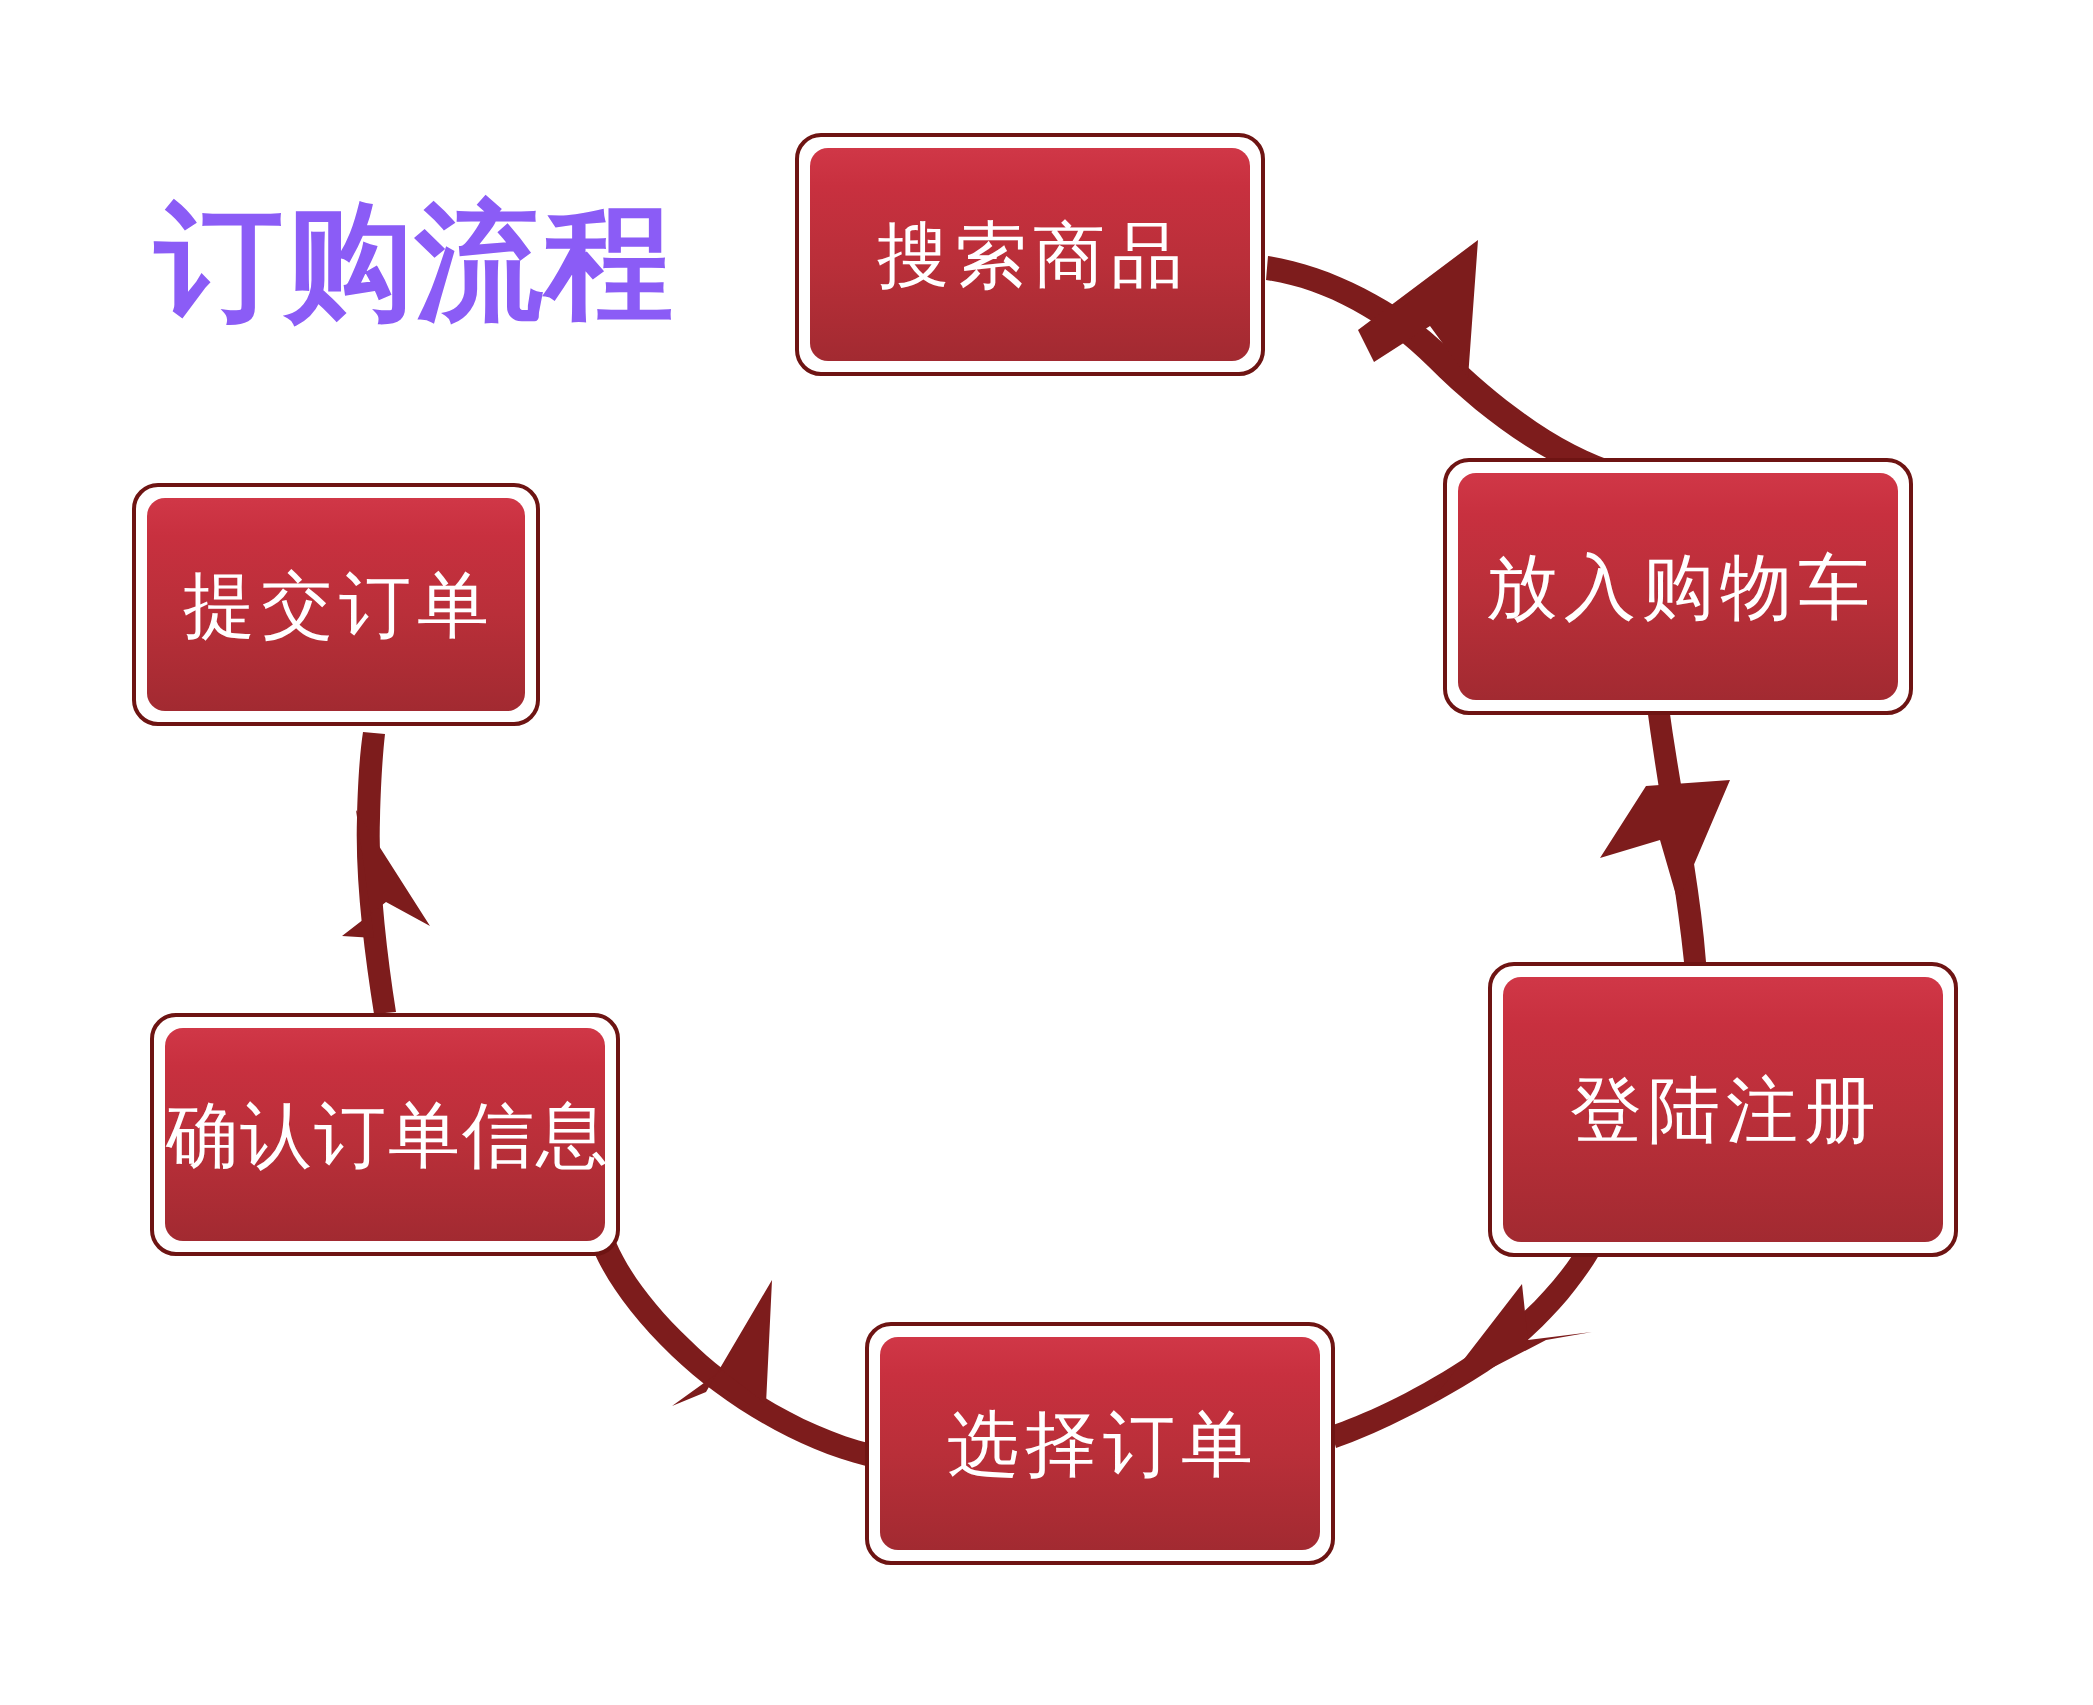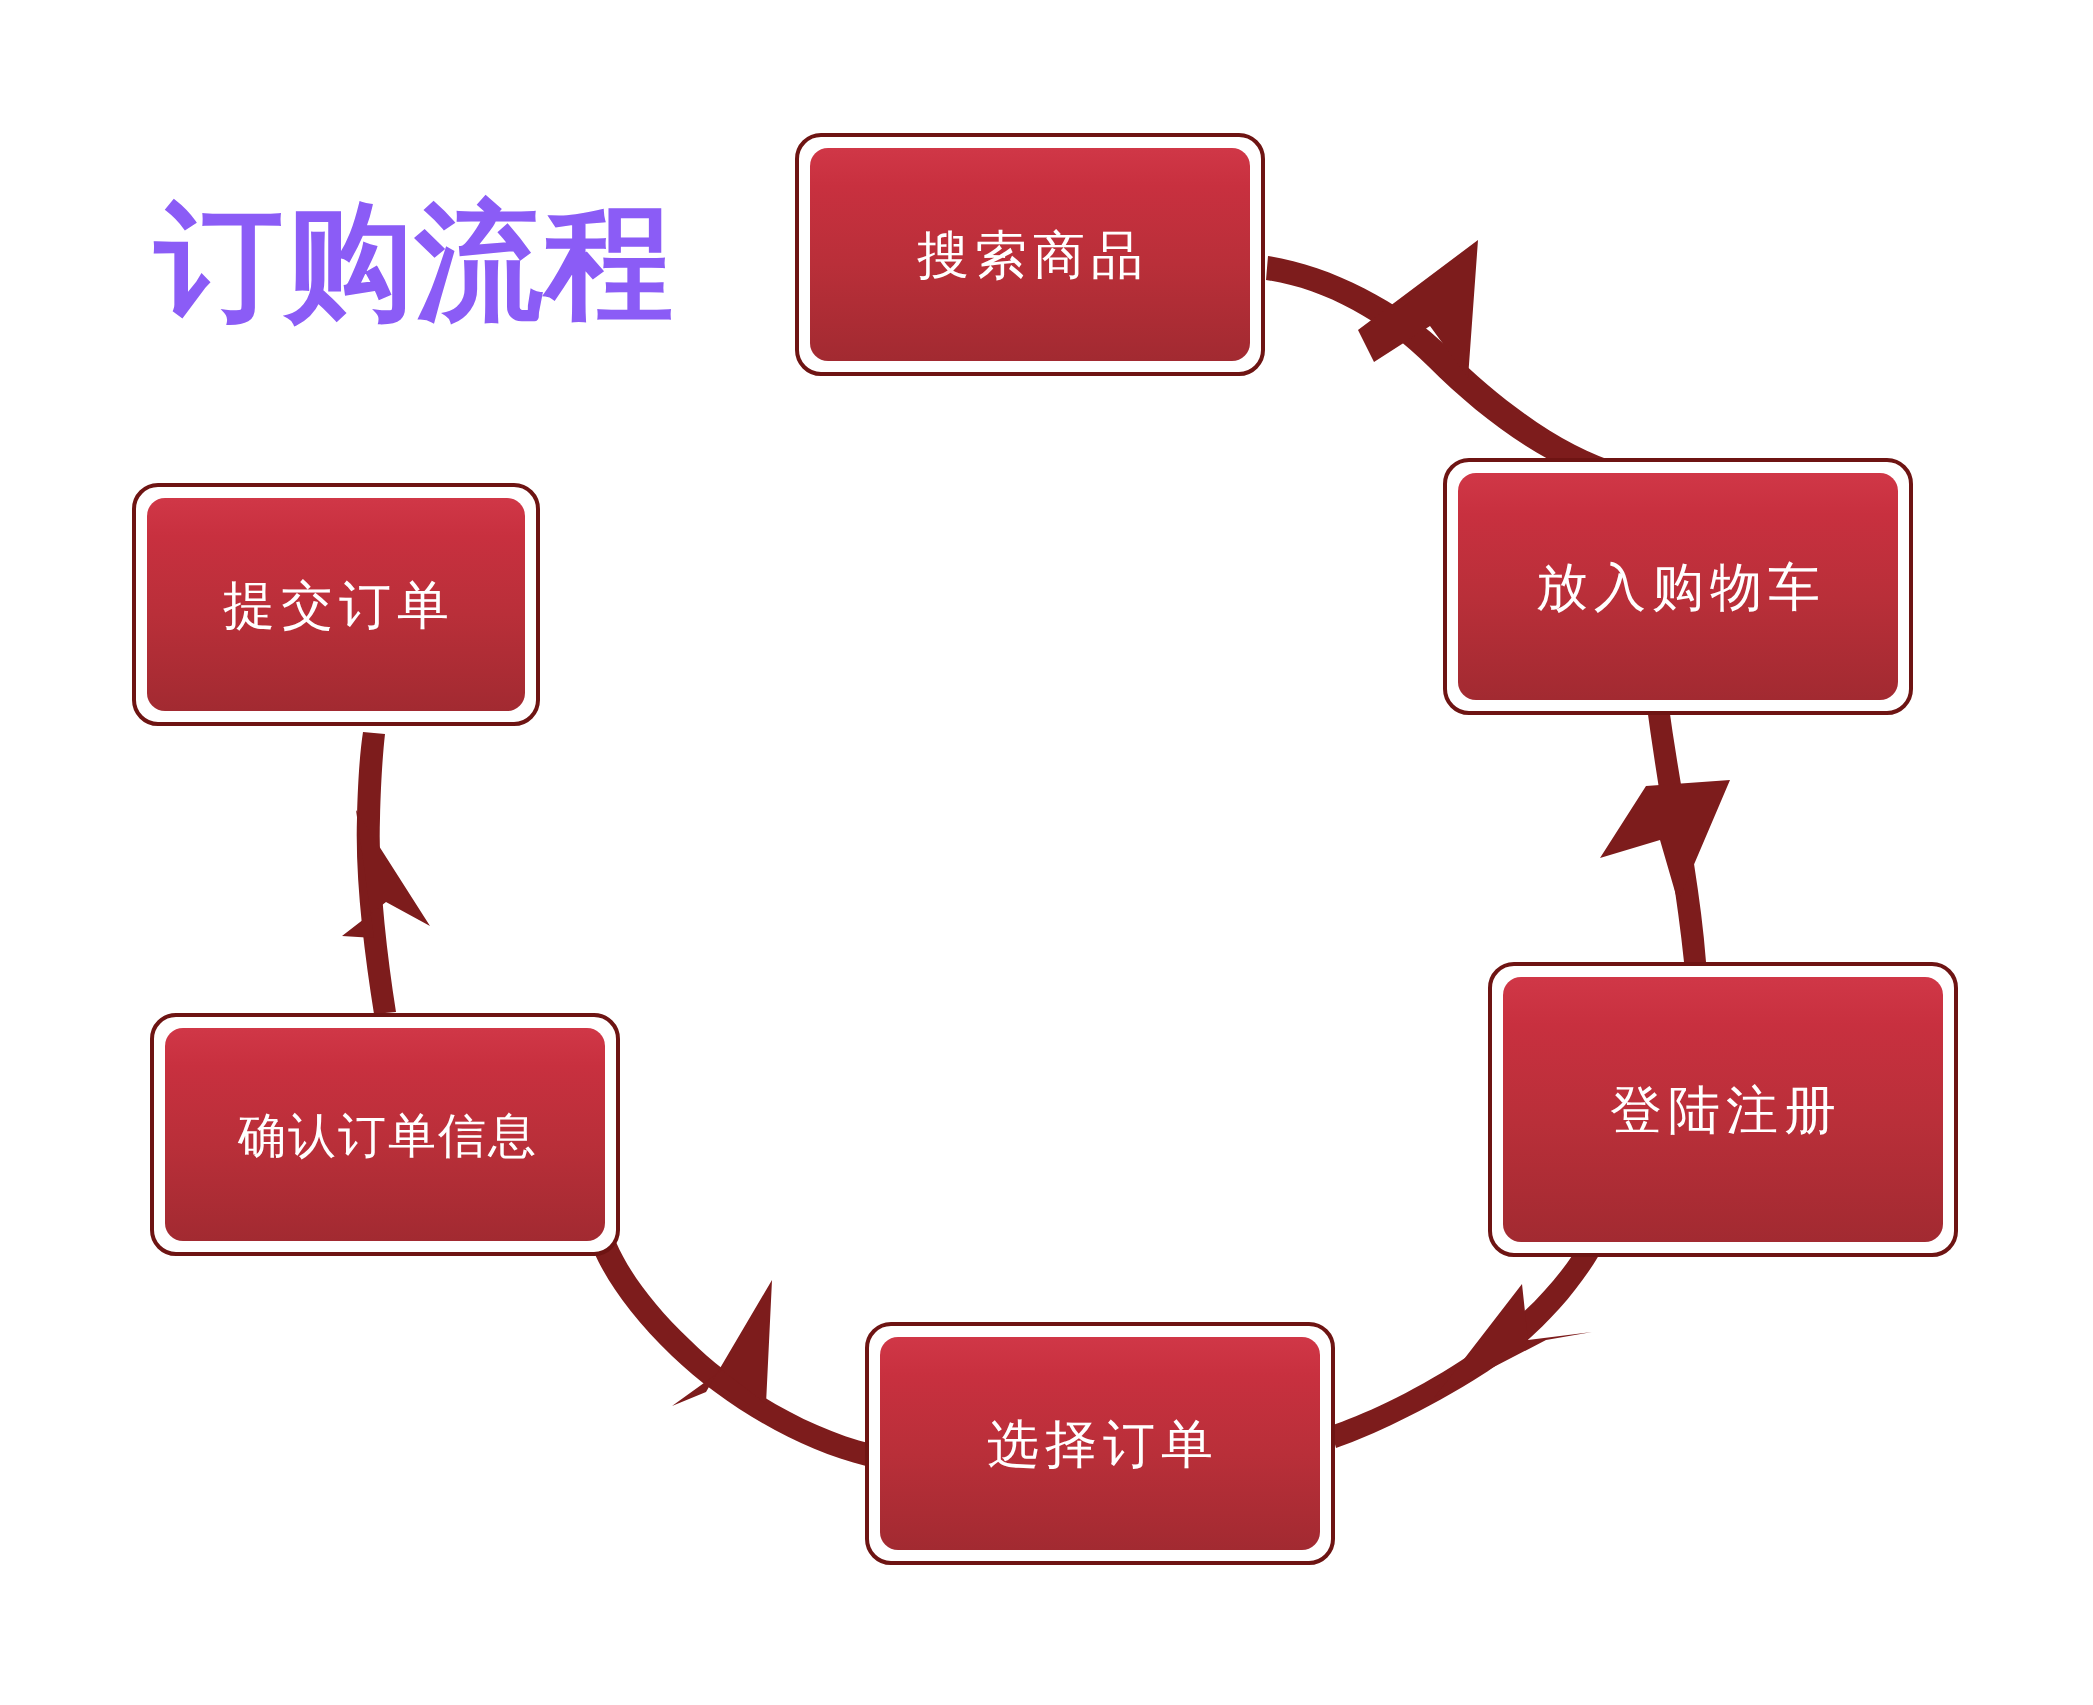--- a/index.html
+++ b/index.html
@@ -55,28 +55,28 @@
     height: 100%;
     box-sizing: border-box;
     border-radius: 18px;
     background: linear-gradient(to bottom, #D03747 0%, #C8303F 18%, #B92F39 55%, #A22A31 100%);
     display: flex;
     align-items: center;
     justify-content: center;
   }
   .node-label {
     color: #ffffff;
-    font-size: 52px;
+    font-size: 72px;
     line-height: 1;
     letter-spacing: 6px;
     white-space: nowrap;
     font-family: "DejaVu Sans", "Liberation Sans", sans-serif;
     text-indent: 6px;
   }
-  .node.n-confirm .node-label { font-size: 48px; letter-spacing: 2px; }
+  .node.n-confirm .node-label { font-size: 72px; letter-spacing: 2px; }
 </style>
 </head>
 <body>
 
 <div id="diagram-root">
 
   <svg class="svg-layer" viewBox="0 0 2093 1705" xmlns="http://www.w3.org/2000/svg">
     <g fill="#7D1C1C" stroke="none">
 
       <g>

